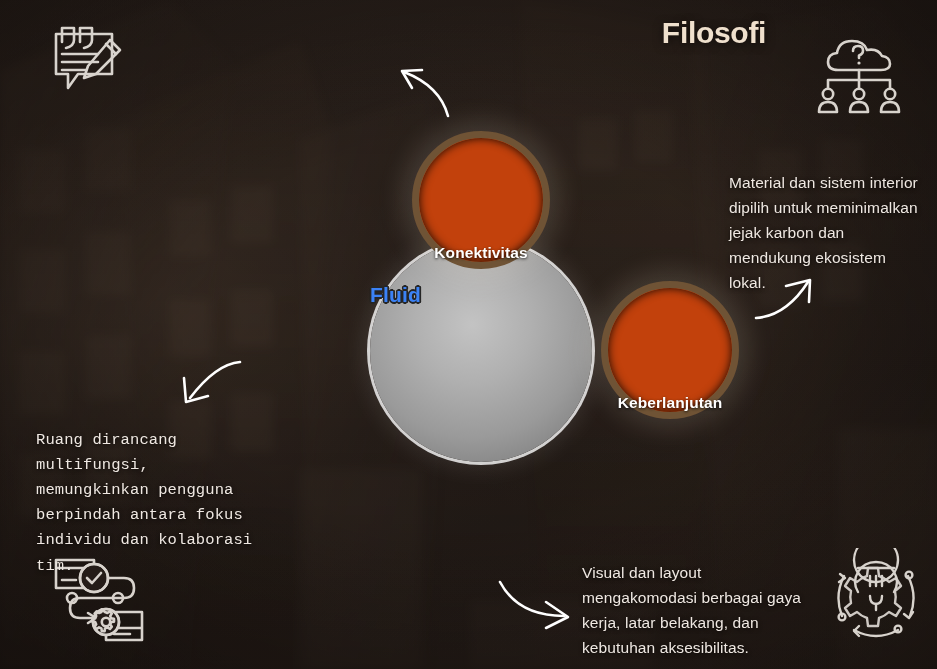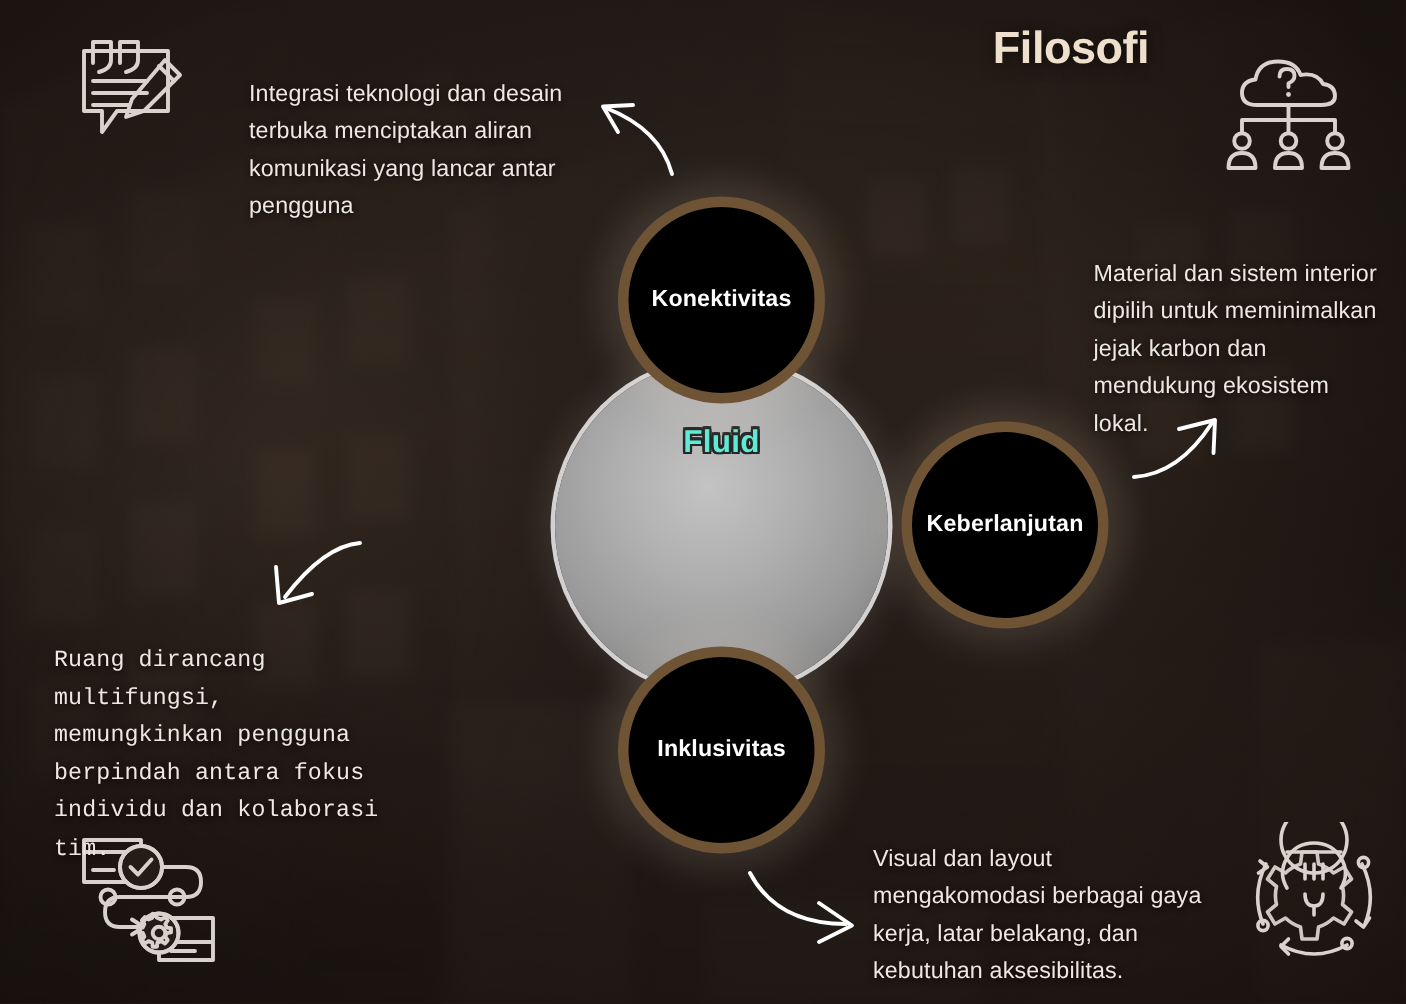--- a/index.html
+++ b/index.html
@@ -55,43 +55,42 @@
     left: 370px; top: 240px;
     width: 222px; height: 222px;
     border-radius: 50%;
     background: radial-gradient(circle at 46% 38%, #c3c3c3 0%, #b0b0b0 32%, #9a9a9a 62%, #7e7e7e 88%, #6d6d6d 100%);
     box-shadow: 0 0 0 3px rgba(240,240,240,0.85), 0 0 24px 6px rgba(255,255,255,0.10);
   }
   .center-text {
     position: absolute;
     left: 370px; top: 280px;
     width: 222px;
-    text-align: center;
     font-size: 21px;
     font-weight: bold;
     line-height: 1.42;
-    color: #5eead4;
+    color: #3b82f6;
     letter-spacing: 0.2px;
     text-shadow:
       -1.4px -1.4px 0 #262626, 1.4px -1.4px 0 #262626,
       -1.4px  1.4px 0 #262626, 1.4px  1.4px 0 #262626,
        0 -1.6px 0 #262626, 0 1.6px 0 #262626,
       -1.6px 0 0 #262626, 1.6px 0 0 #262626;
   }
 
   
   .pillar {
     position: absolute;
     width: 138px; height: 138px;
     border-radius: 50%;
-    background: #000000;
+    background: #c2410c;
     border: 7px solid #6f5335;
     box-sizing: border-box;
     display: flex;
-    align-items: center;
+    align-items: flex-end;
     justify-content: center;
     box-shadow: 0 0 26px 10px rgba(255,240,220,0.13), inset 0 0 10px rgba(0,0,0,0.9);
   }
   .pillar span {
     color: #ffffff;
     font-size: 15.5px;
     font-weight: bold;
     letter-spacing: 0.1px;
     white-space: nowrap;
     text-shadow: 0 1px 3px rgba(0,0,0,0.8);
@@ -195,25 +194,21 @@
   <div class="center-text">
     <div>Fluid</div>
   </div>
 
   <div class="pillar pillar-top">
     <span>Konektivitas</span>
   </div>
   <div class="pillar pillar-right">
     <span>Keberlanjutan</span>
   </div>
-  <div class="pillar pillar-bottom">
-    <span>Inklusivitas</span>
-  </div>
-
-  <div class="desc desc-tl">Integrasi teknologi dan desain terbuka menciptakan aliran komunikasi yang lancar antar pengguna</div>
+
   <div class="desc desc-tr">Material dan sistem interior dipilih untuk meminimalkan jejak karbon dan mendukung ekosistem lokal.</div>
   <div class="desc desc-bl">Ruang dirancang multifungsi, memungkinkan pengguna berpindah antara fokus individu dan kolaborasi tim.</div>
   <div class="desc desc-br"> Visual dan layout mengakomodasi berbagai gaya kerja, latar belakang, dan kebutuhan aksesibilitas.</div>
 
   <div class="corner-icon icon-tl">
     <svg width="92" height="86" viewBox="0 0 92 86" fill="none" stroke="#e8e3dd" stroke-width="2.6" stroke-linecap="round" stroke-linejoin="round">
       <path d="M18 16 H74 V56 H40 L30 70 V56 H18 Z"></path>
       <path d="M24 24 V10 M24 10 H36 M36 10 V22 Q36 28 28 30"></path>
       <path d="M42 24 V10 M42 10 H54 M54 10 V22 Q54 28 46 30"></path>
       <path d="M24 36 H60 M24 44 H60 M24 52 H48"></path>

